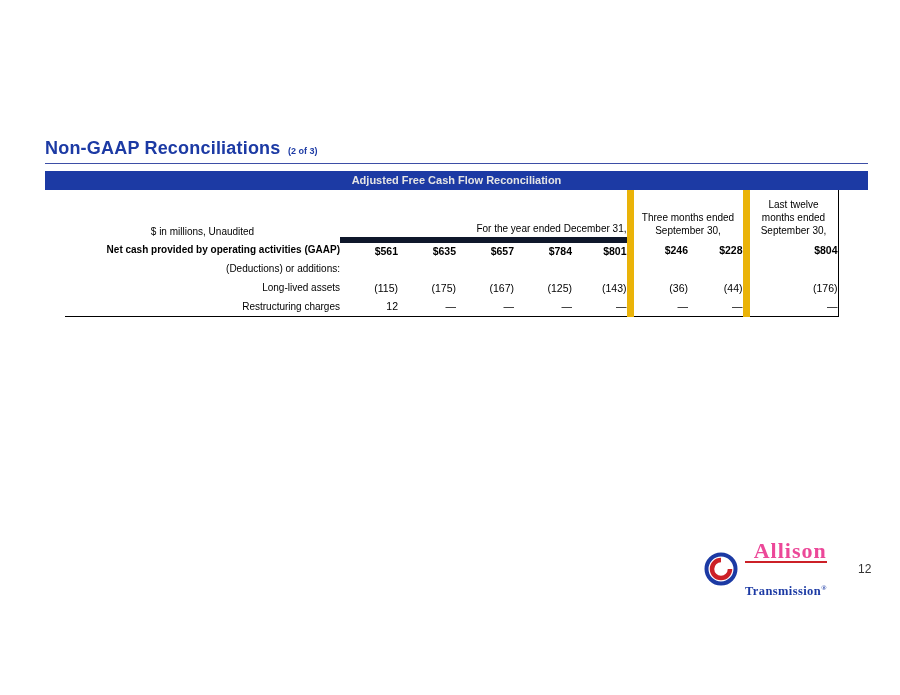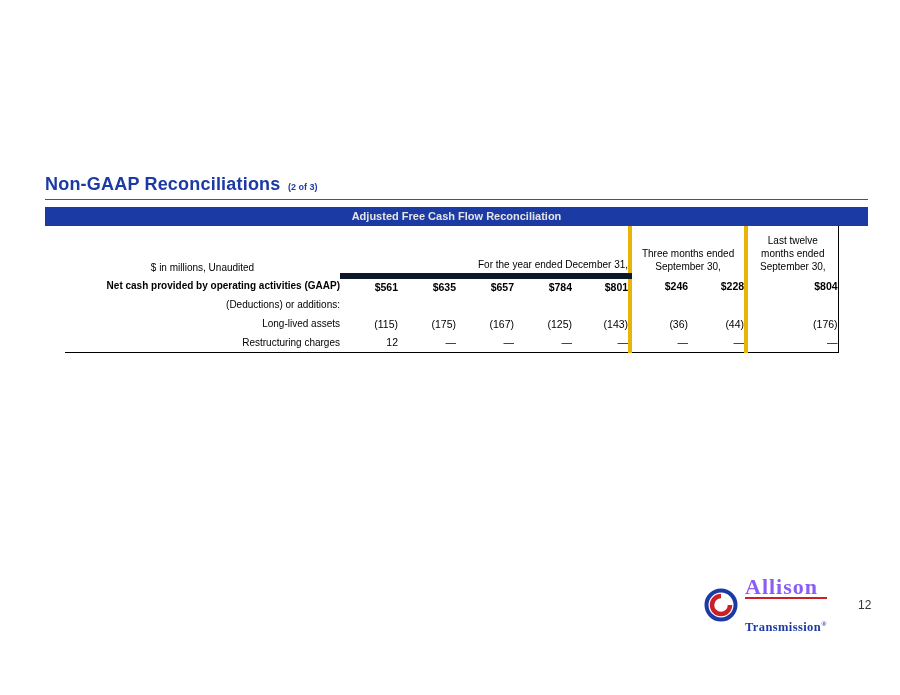--- a/index.html
+++ b/index.html
@@ -1,19 +1,19 @@
 <!DOCTYPE html>
 <html><head>
 <meta charset="utf-8">
 <style>
   * { margin:0; padding:0; box-sizing:border-box; }
   html,body { background:#ffffff; }
   .slide {
     position:relative; width:900px; height:620px; background:#ffffff;
-    font-family:"Liberation Sans", sans-serif; color:#000; overflow:hidden;margin-top:36px;
+    font-family:"Liberation Sans", sans-serif; color:#000; overflow:hidden;
   }
   .title-row { position:absolute; left:45px; top:138px; white-space:nowrap; }
   .title-main { color:#1c3aa4; font-size:18px; font-weight:bold; letter-spacing:0.2px; }
   .title-suffix { color:#1c3aa4; font-size:9px; font-weight:bold; margin-left:3px; }
   .title-rule { position:absolute; left:45px; top:163px; width:823px; height:0; border-top:1px solid #3d4ea6; }
 
   .bar {
     position:absolute; left:45px; top:171px; width:823px; height:19px;
     background:#1c3aa4; color:#e5e5e5; font-size:11px; font-weight:bold;
     text-align:center; line-height:19px;
@@ -21,37 +21,37 @@
 
   .table-wrap { position:absolute; left:65px; top:190px; }
   table { border-collapse:collapse; table-layout:fixed; width:773px; }
   td { font-size:10.5px; overflow:visible; }
 
   .hdr-row td { vertical-align:bottom; padding-bottom:3px; height:50px; font-size:10px; }
   .units { text-align:center; }
   .annual-hdr { text-align:right; border-bottom:6px solid #0f172a; font-size:10.5px; }
   .q-hdr, .ltm-hdr { text-align:center; line-height:13px; }
 
-  .v-left  { border-left:4px solid #eab308; }
+  .v-left  { border-left:7px solid #eab308; }
   .v-right { border-right:1px solid #000; }
 
   .years-row td { height:20px; text-align:center; font-weight:bold; font-size:10.5px; vertical-align:middle; }
   .years-row td.yr { border-bottom:1px solid #000; }
 
   .data-row td { height:19px; vertical-align:middle; }
   .label { text-align:right; white-space:nowrap; font-size:10px; padding-left:2px; }
   .val { text-align:right; font-size:10.5px; }
   .bold-row td { font-weight:bold; }
   .rule-bottom td { border-bottom:1px solid #000; }
 
   .logo { position:absolute; left:704px; top:540px; display:flex; align-items:center; }
   .logo svg { margin-right:7px; }
   .logo-line1 {
-    color:#8b5cf6; font-size:22px; font-weight:bold; line-height:21px;
-    font-family:"Liberation Serif", serif; letter-spacing:1px;
+    color:#ec4899; font-size:22px; font-weight:bold; line-height:21px;
+    font-family:"Liberation Serif", serif; letter-spacing:1px;text-align:right;
   }
   .logo-line2 {
     color:#1c3aa4; font-size:12.5px; font-weight:bold; line-height:14px;
     font-family:"Liberation Serif", serif; letter-spacing:0.4px;
     border-top:2px solid #cc2027; padding-top:18px;
   }
   .reg { font-size:7px; vertical-align:super; }
   .page-num { position:absolute; left:858px; top:562px; font-size:12px; color:#333; }
 </style>
 </head>

